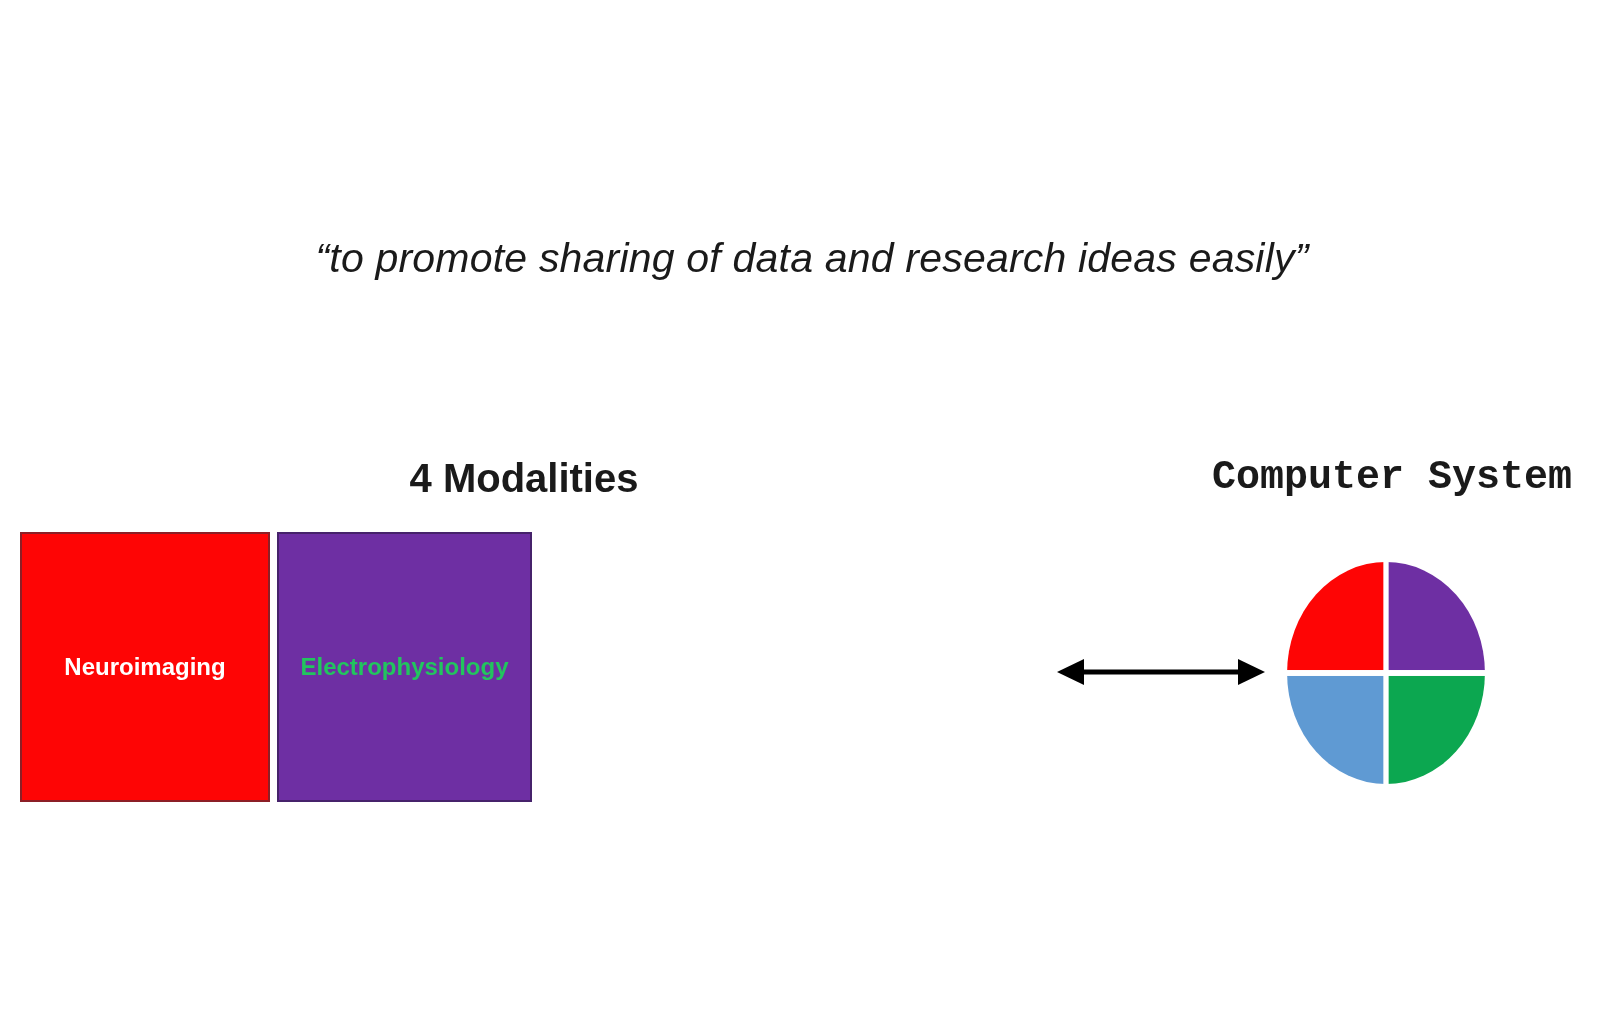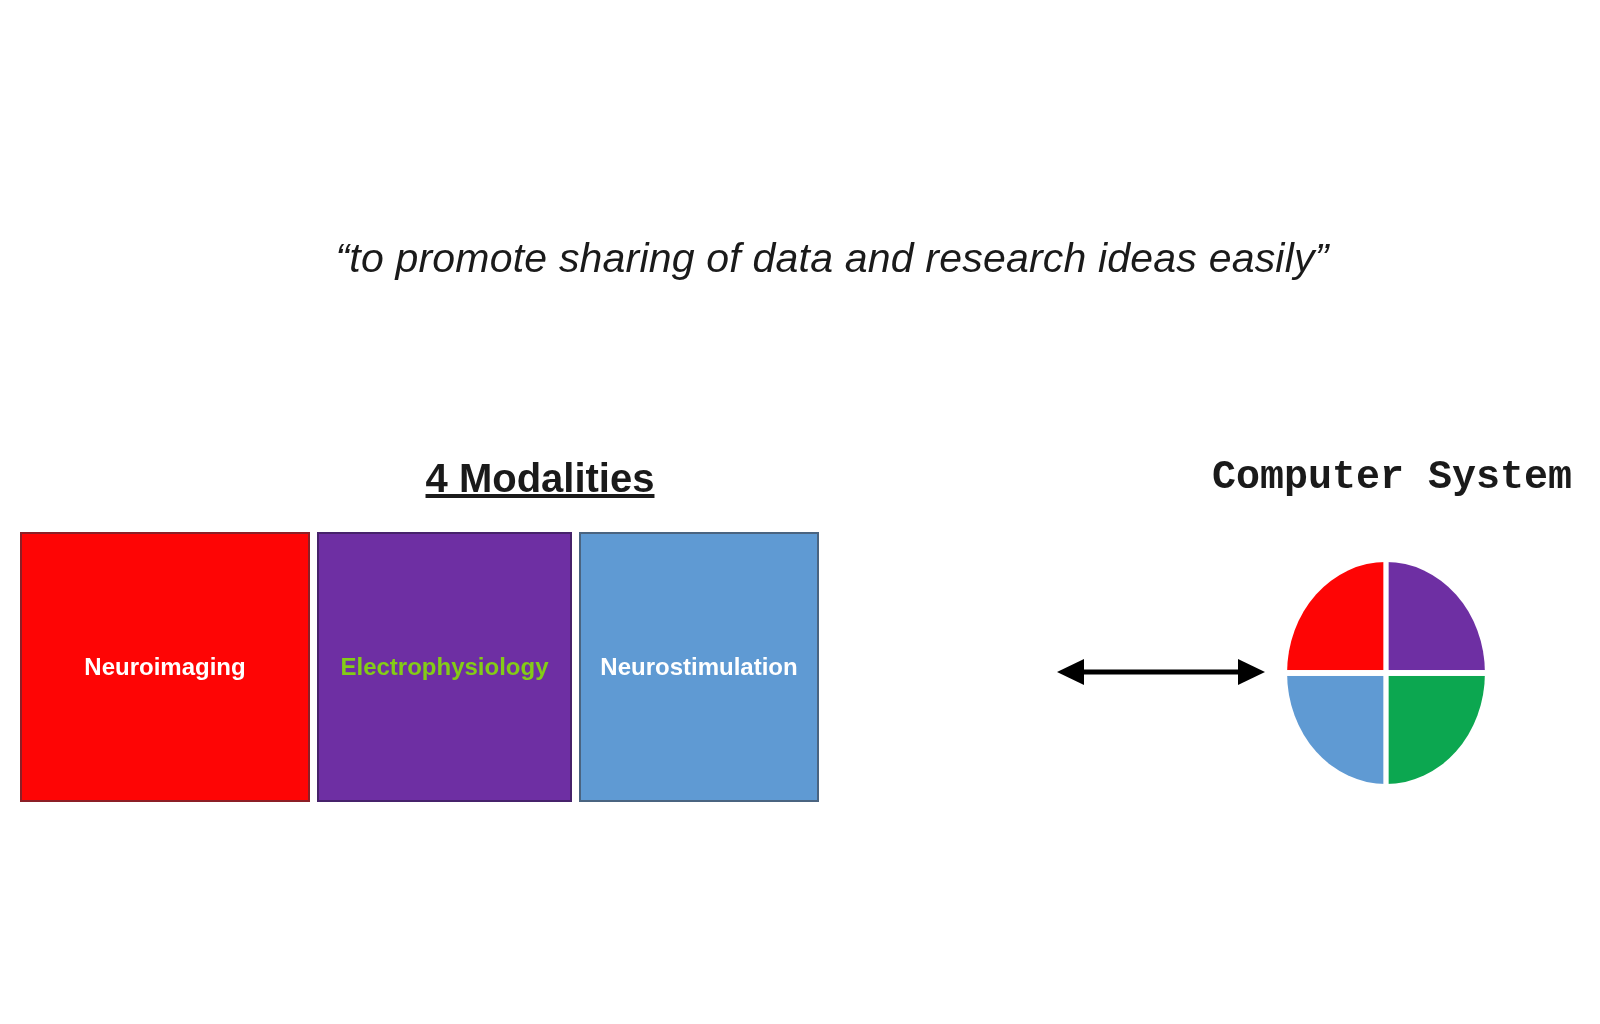--- a/index.html
+++ b/index.html
@@ -13,49 +13,48 @@
   .quote {
     position: absolute;
     top: 230px;
     left: 812px;
     transform: translateX(-50%);
     font-size: 41px;
     font-style: italic;
     line-height: 56px;
     white-space: nowrap;
     letter-spacing: 0.2px;
-    margin-left: 20px;
   }
   .heading {
     position: absolute;
     top: 456px;
     transform: translateX(-50%);
     font-size: 40px;
     font-weight: bold;
     line-height: 44px;
     white-space: nowrap;
   }
-  .heading.modalities-title { left: 540px; text-decoration: underline; }
+  .heading.modalities-title { left: 524px; }
   .heading.system-title { left: 1392px; font-family: Liberation Mono, monospace; }
   .boxes {
     position: absolute;
     left: 20px;
     top: 532px;
     display: flex;
     gap: 7px;
   }
   .box {
     height: 270px;
     box-sizing: border-box;
     border: 2px solid #333;
     display: flex;
     align-items: center;
     justify-content: center;
   }
-  .box.w0 { width: 290px; }
+  .box.w0 { width: 250px; }
   .box.w1 { width: 255px; }
   .box.w2 { width: 240px; }
   .box.w3 { width: 242px; }
   .box-label {
     font-size: 24px;
     font-weight: bold;
     text-align: center;
   }
   .arrow-svg {
     position: absolute;
@@ -81,24 +80,21 @@
 
   <div class="heading modalities-title" style="color: rgb(26, 26, 26);">4 Modalities</div>
 
   <div class="heading system-title" style="color: rgb(26, 26, 26);">Computer System</div>
 
   <div class="boxes">
     <div class="box w0" style="background-color: rgb(254, 5, 5); border-color: rgb(140, 31, 38);">
       <span class="box-label" style="color: rgb(255, 255, 255);">Neuroimaging</span>
     </div>
     <div class="box w1" style="background-color: rgb(110, 47, 163); border-color: rgb(70, 34, 107);">
-      <span class="box-label" style="color: #84cc16;">Electrophysiology</span>
-    </div>
-    <div class="box w2" style="background-color: rgb(95, 154, 211); border-color: rgb(74, 100, 128);">
-      <span class="box-label" style="color: rgb(255, 255, 255);">Neurostimulation</span>
+      <span class="box-label" style="color: #22c55e;">Electrophysiology</span>
     </div>
   </div>
 
   <svg class="arrow-svg" viewBox="0 0 210 36" preserveAspectRatio="none">
     <line x1="18" y1="18" x2="192" y2="18" stroke-width="5" style="stroke: rgb(0, 0, 0);"></line>
     <polygon points="1,18 28,5 28,31" style="fill: rgb(0, 0, 0);"></polygon>
     <polygon points="209,18 182,5 182,31" style="fill: rgb(0, 0, 0);"></polygon>
   </svg>
 
   <svg class="pie-svg" viewBox="0 0 240 240" preserveAspectRatio="none">

